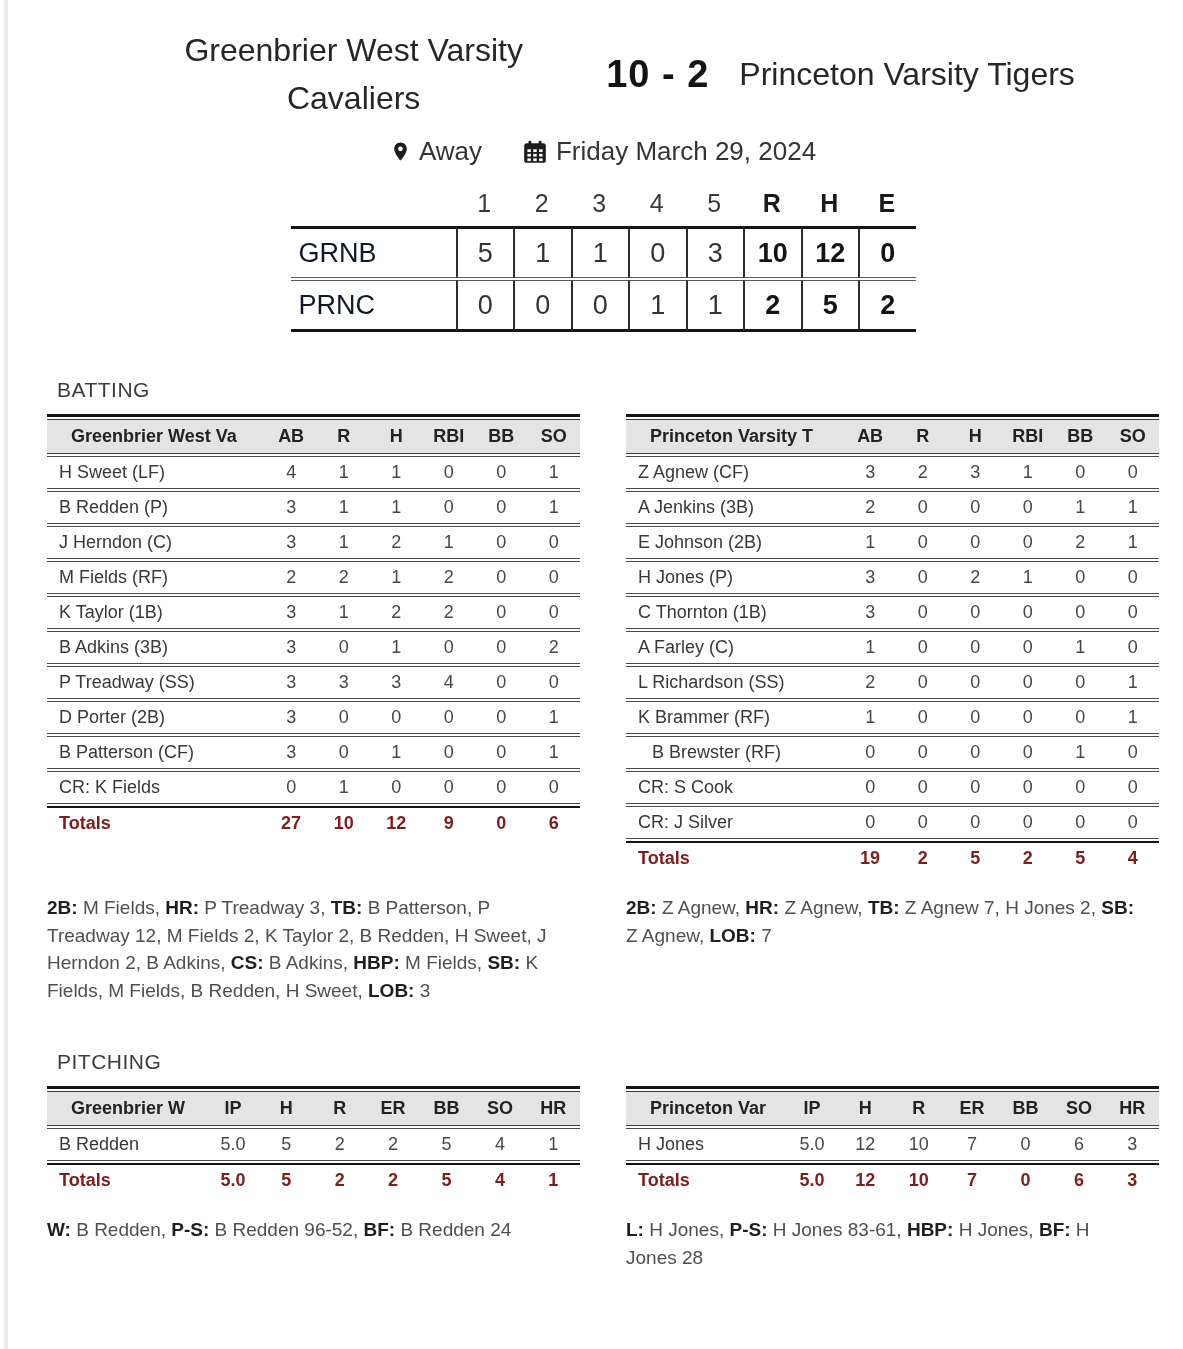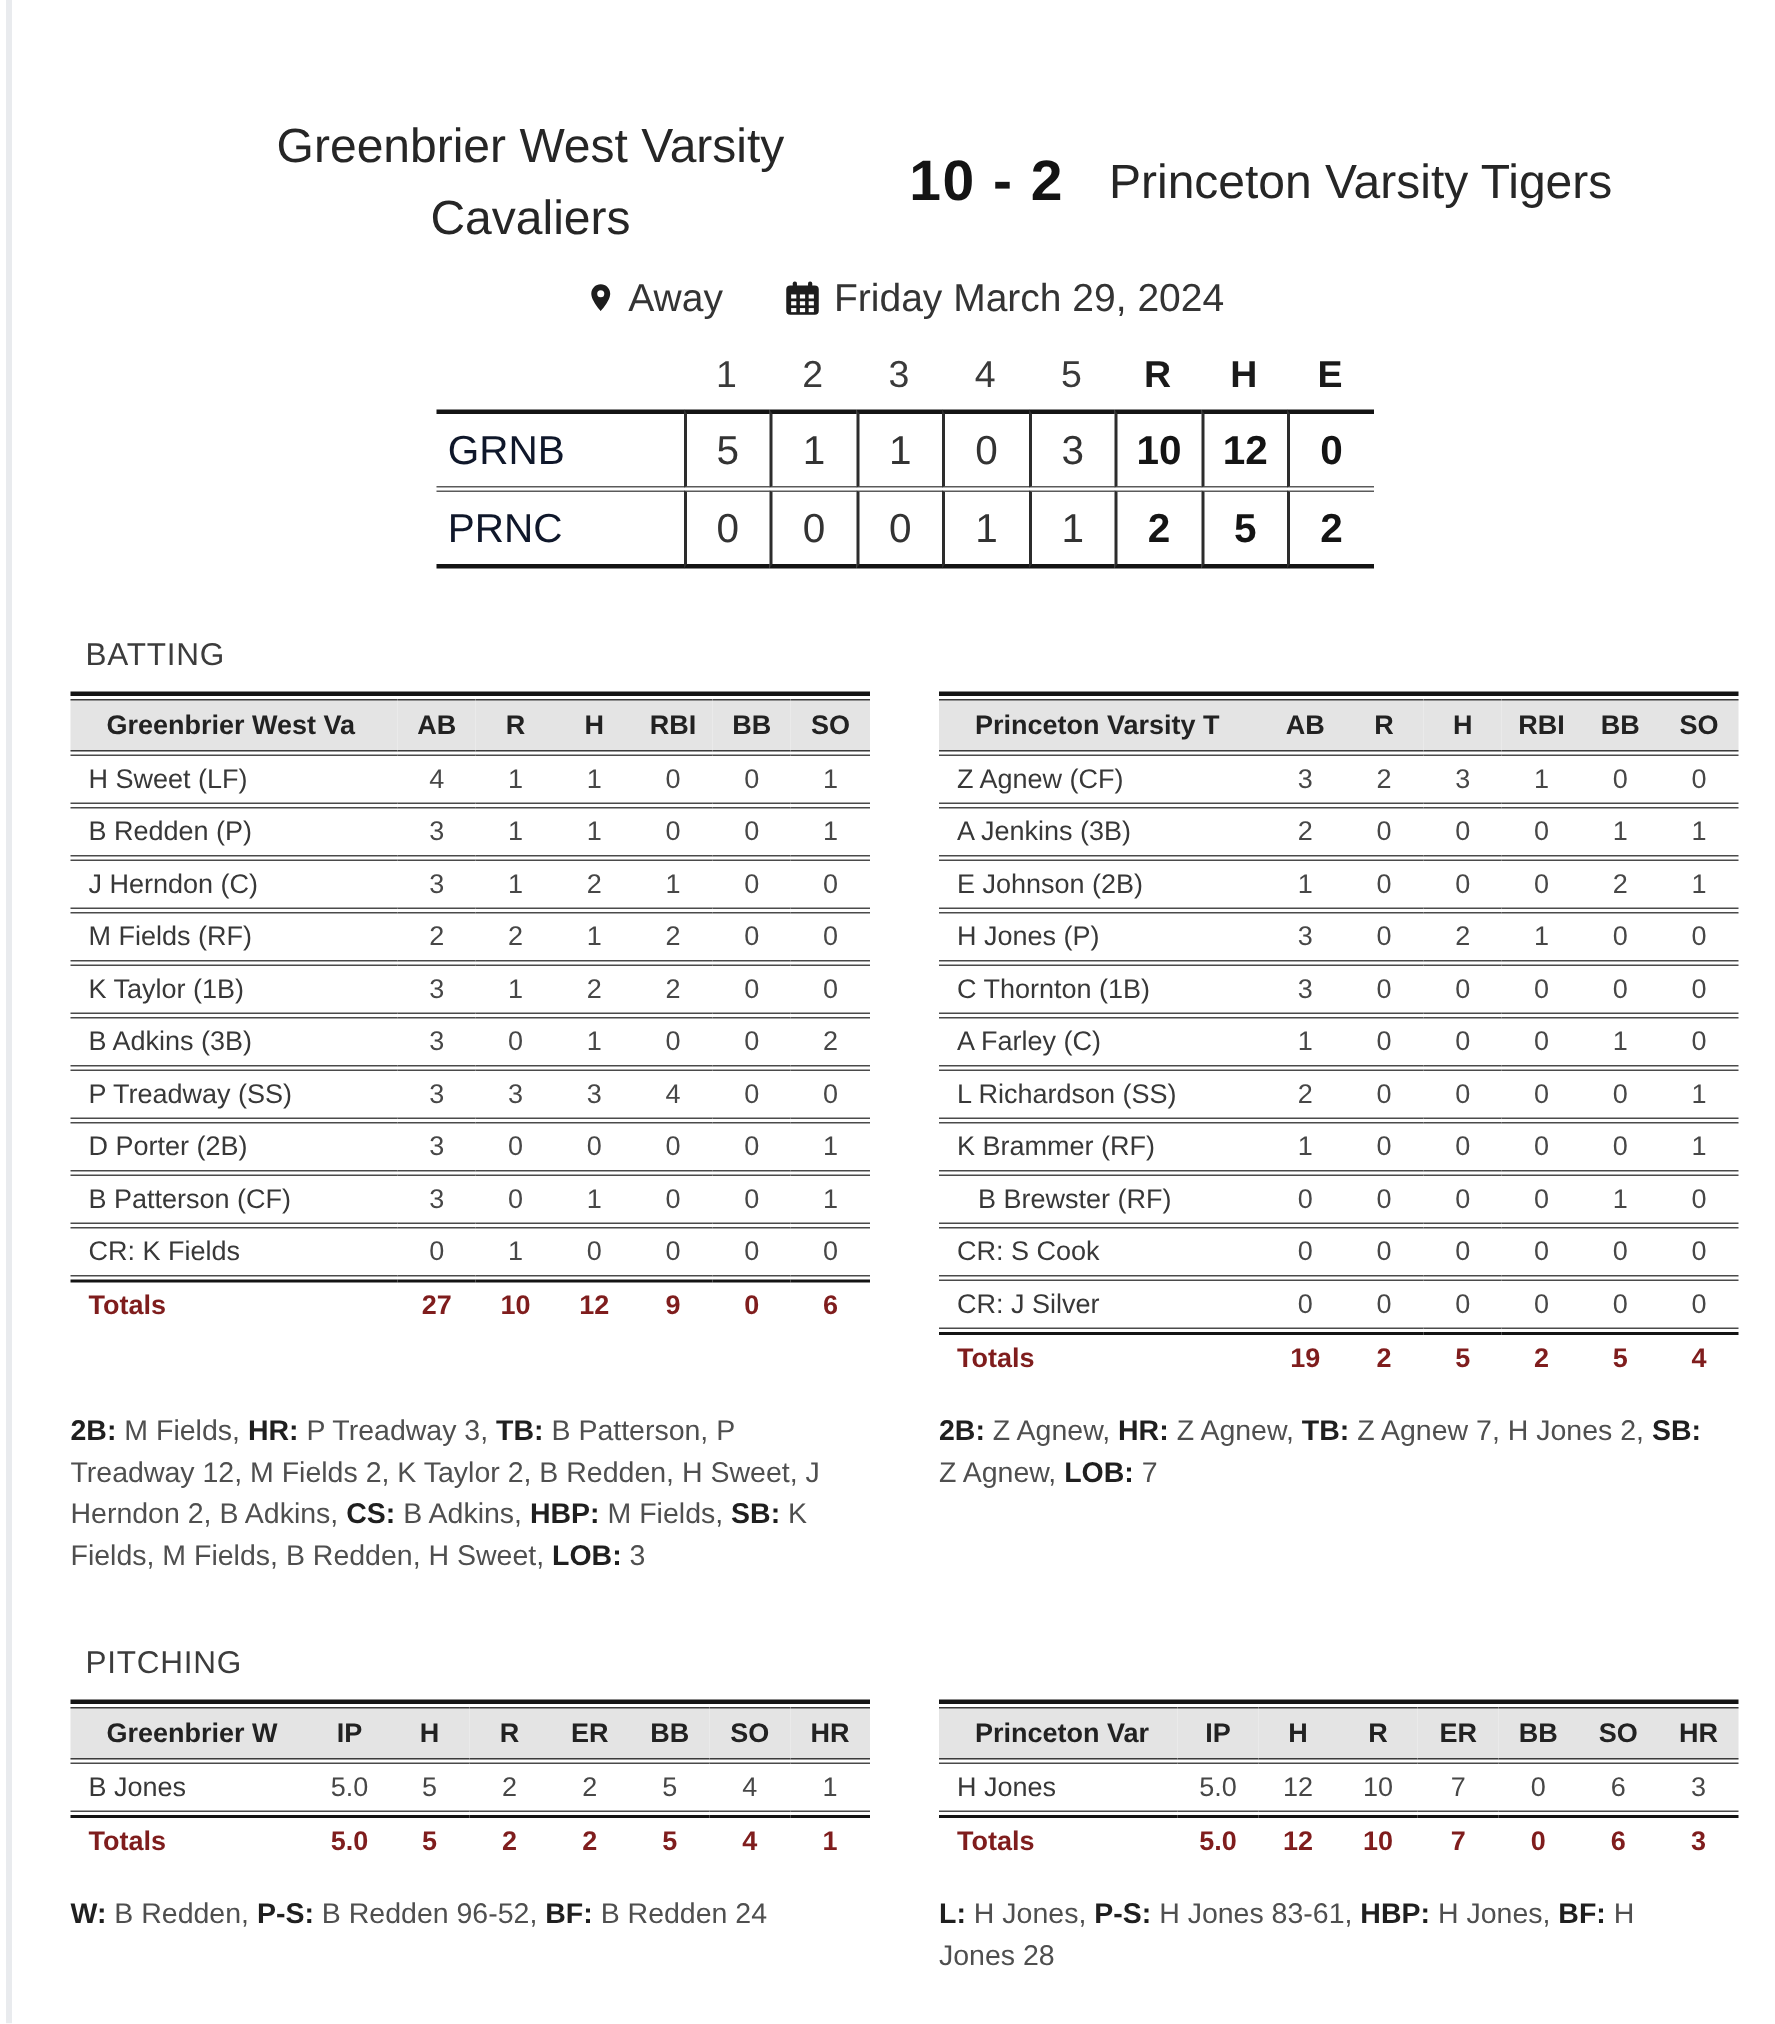--- a/index.html
+++ b/index.html
@@ -5,21 +5,21 @@
   html,body{margin:0;padding:0;}
   body{
     width:1183px;height:1349px;background:#ffffff;position:relative;
     font-family:"Liberation Sans","DejaVu Sans",sans-serif;
     color:var(--text,#2e2e2e);overflow:hidden;
   }
   body::before{content:"";position:absolute;left:4px;top:0;width:4px;height:100%;background:#e9ebee;}
   .page{padding:26px 24px 0 47px;}
 
   
-  .scoreline{display:flex;justify-content:center;align-items:center;gap:30px;margin-top:47px;}
+  .scoreline{display:flex;justify-content:center;align-items:center;gap:30px;}
   .team1{width:445px;text-align:center;font-size:32px;line-height:1.5;color:#262626;}
   .big-score{font-size:38px;font-weight:bold;color:#141414;letter-spacing:1px;white-space:nowrap;}
   .team2{font-size:32px;color:#262626;white-space:nowrap;}
   .meta{display:flex;justify-content:center;align-items:center;gap:40px;margin-top:14px;font-size:26px;color:#343434;}
   .meta .item{display:flex;align-items:center;gap:8px;}
   .meta svg{display:block;}
 
   
   .linescore{width:625px;margin:20px auto 0;border-collapse:separate;border-spacing:0 2px;table-layout:fixed;}
   .linescore th{font-size:25px;font-weight:normal;color:#3a3a3a;padding:0 0 6px 0;text-align:center;}
@@ -403,21 +403,21 @@
               <th>H</th>
               <th>R</th>
               <th>ER</th>
               <th>BB</th>
               <th>SO</th>
               <th>HR</th>
             </tr>
           </thead>
           <tbody>
             <tr>
-              <td class="name">B Jones</td>
+              <td class="name">B Redden</td>
               <td>5.0</td>
               <td>5</td>
               <td>2</td>
               <td>2</td>
               <td>5</td>
               <td>4</td>
               <td>1</td>
             </tr>
             <tr class="totals">
               <td class="name">Totals</td>

